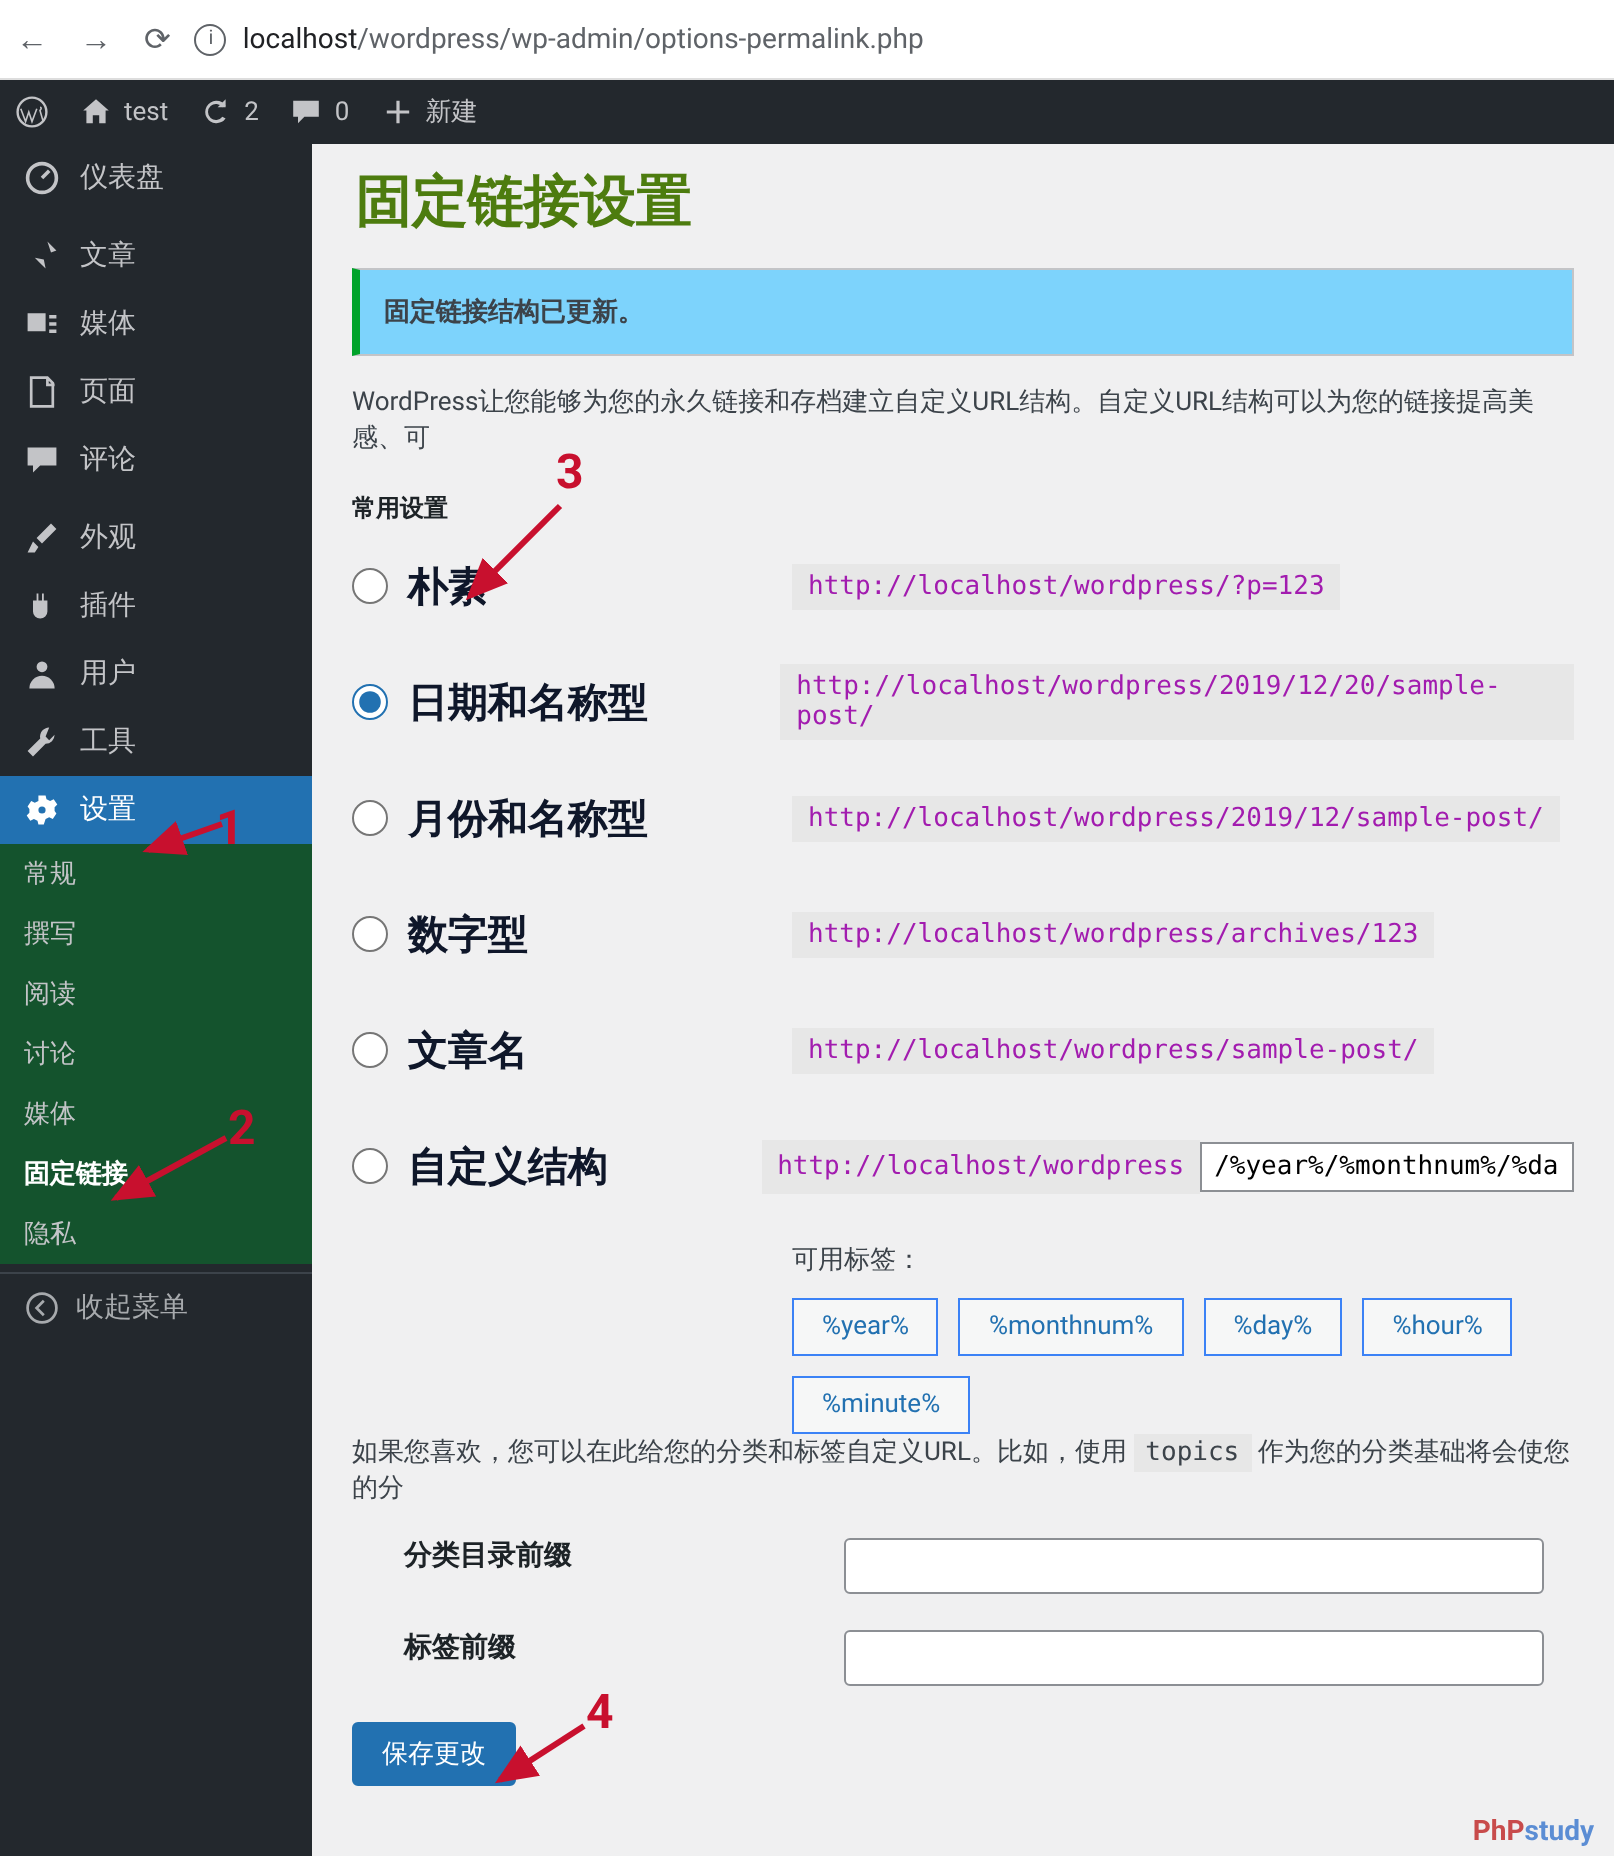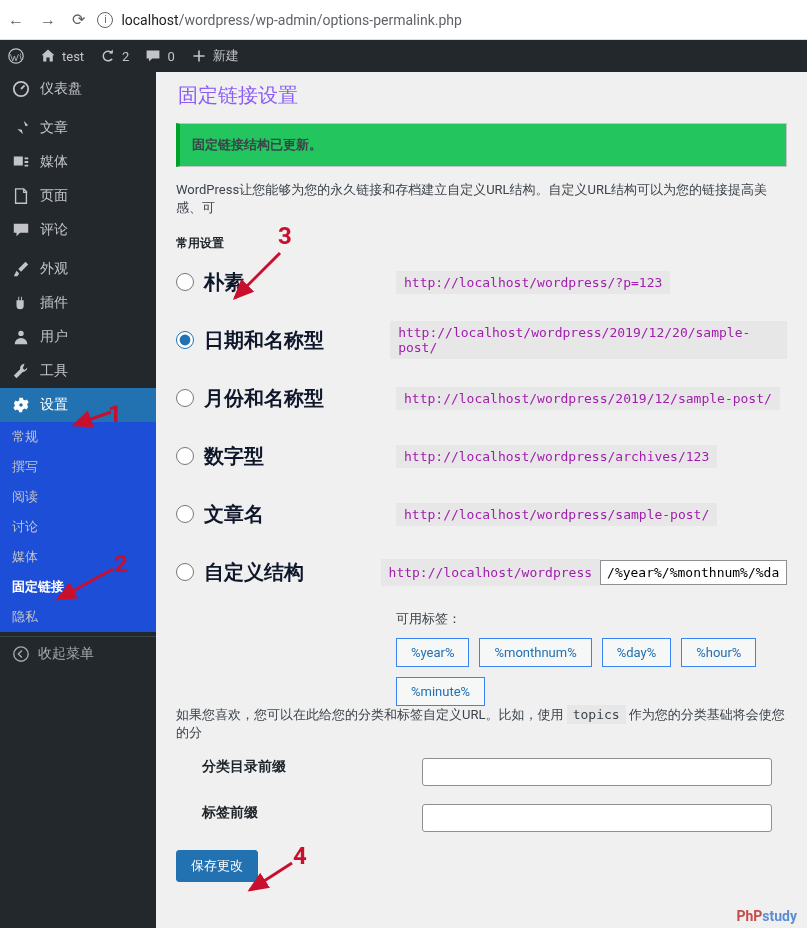--- a/index.html
+++ b/index.html
@@ -18,28 +18,28 @@
 .wp-adminbar .item { display: flex; align-items: center; gap: 6px; color: #c3c4c7; }
 .wp-adminbar .item svg { width: 16px; height: 16px; fill: #c3c4c7; }
 
 
 .layout { display: flex; height: calc(928px - 40px - 32px); }
 .sidebar { width: 156px; background: #23282d; color: #eee; display: flex; flex-direction: column; font-size: 14px; }
 .sidebar .menu-item { padding: 8px 12px; display: flex; align-items: center; gap: 10px; color: #c3c4c7; cursor: pointer; }
 .sidebar .menu-item.current { background: #2271b1; color: #fff; position: relative; }
 .sidebar .menu-item.current::after { content: ""; position: absolute; right: -8px; top: 50%; transform: translateY(-50%); border: 8px solid transparent; border-right-color: #f0f0f1; }
 .sidebar .sep { height: 5px; }
-.sidebar .submenu { background: #1d4ed8; }
+.sidebar .submenu { background: #14532d; }
 .sidebar .submenu .sub-item { padding: 6px 12px; color: #c3c4c7; font-size: 13px; cursor: pointer; }
 .sidebar .submenu .sub-item.active { color: #fff; font-weight: 600; font-family: Liberation Mono, monospace; }
 .sidebar .collapse { padding: 8px 12px; color: #a7aaad; display: flex; align-items: center; gap: 8px; cursor: pointer; border-top: 1px solid #3c434a; margin-top: 4px; }
 
 .content { flex: 1; padding: 10px 20px 20px 20px; background: #f0f0f1; overflow: hidden; }
-.content h1 { font-size: 20px; font-weight: 400; margin: 0 0 14px 2px; color: #8b5cf6; }
-.notice { background: #22c55e; border: 1px solid #c3c4c7; border-left: 4px solid #00a32a; padding: 12px; margin-bottom: 14px; }
+.content h1 { font-size: 28px; font-weight: 700; margin: 0 0 14px 2px; color: #4d7c0f; }
+.notice { background: #7dd3fc; border: 1px solid #c3c4c7; border-left: 4px solid #00a32a; padding: 12px; margin-bottom: 14px; }
 .intro { font-size: 13px; margin-bottom: 18px; color: #3c434a; }
 .content h2 { font-size: 12px; font-weight: 600; margin-bottom: 10px; color: #1d2327; }
 
 .option-row { display: flex; align-items: center; margin-bottom: 18px; min-height: 40px; }
 .option-row .label-col { width: 220px; display: flex; align-items: center; gap: 10px; }
 .option-row .label-col label { font-size: 20px; font-weight: 600; color: #0f172a; }
 .option-row input[type=radio] { width: 18px; height: 18px; accent-color: #2271b1; }
 .option-row code { background: #e7e7e7; padding: 4px 8px; font-family: Consolas, monospace; font-size: 13px; color: #a21caf; }
 .custom-row code { padding: 6px 8px; }
 .custom-input { border: 1px solid #8c8f94; padding: 4px 6px; font-family: Consolas, monospace; font-size: 13px; width: 200px; }

